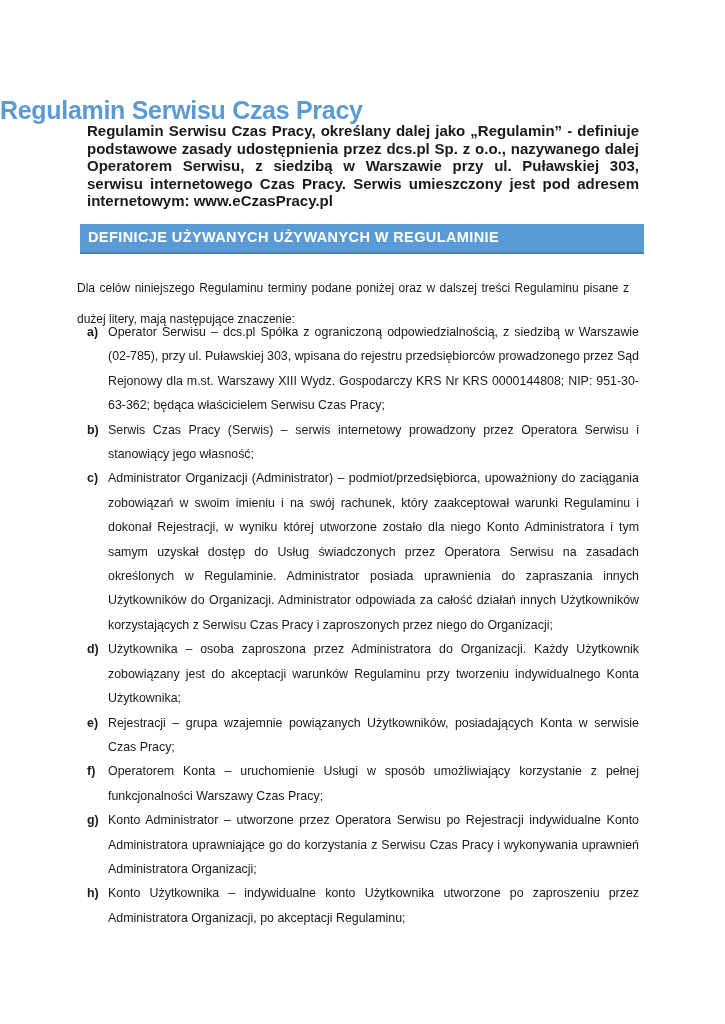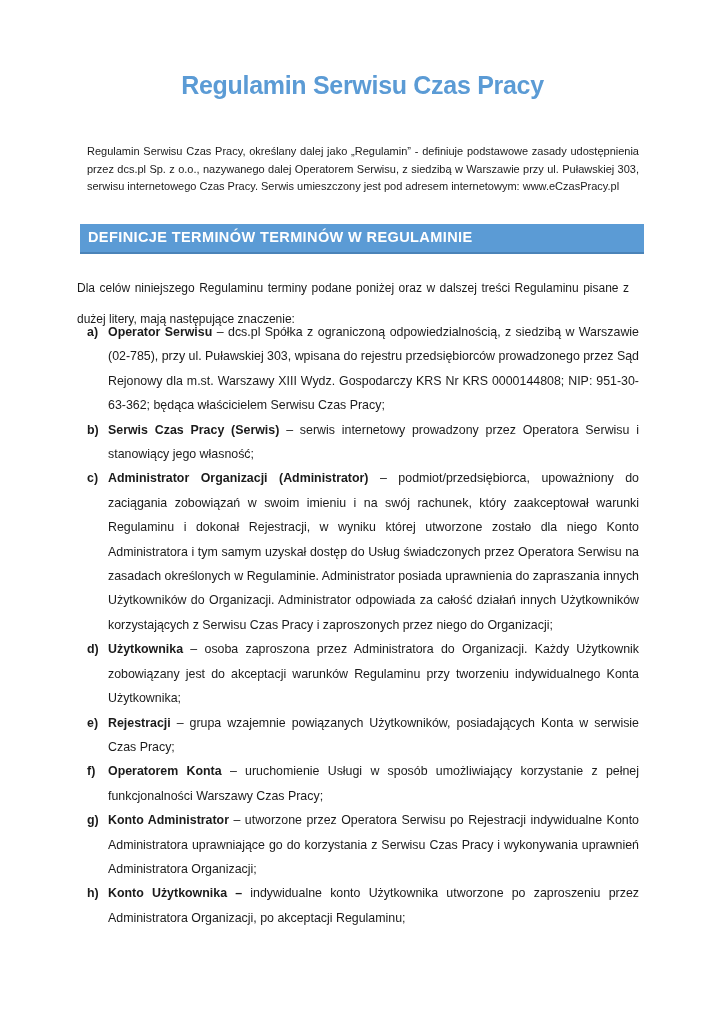--- a/index.html
+++ b/index.html
@@ -17,37 +17,38 @@
     }
     .page {
       position: absolute;
       left: 0; top: 0;
       width: 725px;
       height: 1024px;
     }
     .title {
       position: absolute;
       left: 0;
-      top: 71px;
+      top: 96px;
       width: 725px;
-      text-align: center;
+      text-align: left;
       font-size: 25px;
       font-weight: bold;
       color: #5b9bd5;
       letter-spacing: -0.3px;
     }
     .intro {
       position: absolute;
       left: 87px;
-      top: 143px;
+      top: 122px;
       width: 552px;
-      font-size: 11px;
+      font-size: 15px;
       line-height: 17.6px;
       text-align: justify;
       text-align-last: left;
+      font-weight: bold;
     }
     .section-header {
       position: absolute;
       left: 80px;
       top: 224px;
       width: 564px;
       height: 28px;
       background: #5b9bd5;
       box-shadow: 0 2px 0 #4a83b8;
     }
@@ -89,33 +90,33 @@
       text-align-last: left;
       margin-bottom: 0px;
     }
     .def .marker {
       position: absolute;
       left: 0;
       top: 0;
       font-weight: bold;
     }
     .def .term {
-      font-weight: bold;
+      font-weight: normal;
     }
   </style>
 </head>
 <body>
 
 <div class="page">
   <div class="title">Regulamin Serwisu Czas Pracy</div>
 
   <div class="intro">Regulamin Serwisu Czas Pracy, określany dalej jako „Regulamin” - definiuje podstawowe zasady udostępnienia przez dcs.pl Sp. z o.o., nazywanego dalej Operatorem Serwisu, z siedzibą w Warszawie przy ul. Puławskiej 303, serwisu internetowego Czas Pracy. Serwis umieszczony jest pod adresem internetowym: www.eCzasPracy.pl</div>
 
   <div class="section-header">
-    <span>DEFINICJE TERMINÓW TERMINÓW W REGULAMINIE</span>
+    <span>DEFINICJE UŻYWANYCH UŻYWANYCH W REGULAMINIE</span>
   </div>
 
   <div class="lead">Dla celów niniejszego Regulaminu terminy podane poniżej oraz w dalszej treści Regulaminu pisane z dużej litery, mają następujące znaczenie:</div>
 
   <ul class="defs">
     <li class="def">
       <span class="marker">a)</span><span class="term">Operator Serwisu</span><span> – dcs.pl Spółka z ograniczoną odpowiedzialnością, z siedzibą w Warszawie (02-785), przy ul. Puławskiej 303, wpisana do rejestru przedsiębiorców prowadzonego przez Sąd Rejonowy dla m.st. Warszawy XIII Wydz. Gospodarczy KRS Nr KRS 0000144808; NIP: 951-30-63-362; będąca właścicielem Serwisu Czas Pracy;</span>
     </li>
     <li class="def">
       <span class="marker">b)</span><span class="term">Serwis Czas Pracy (Serwis)</span><span> – serwis internetowy prowadzony przez Operatora Serwisu i stanowiący jego własność;</span>

